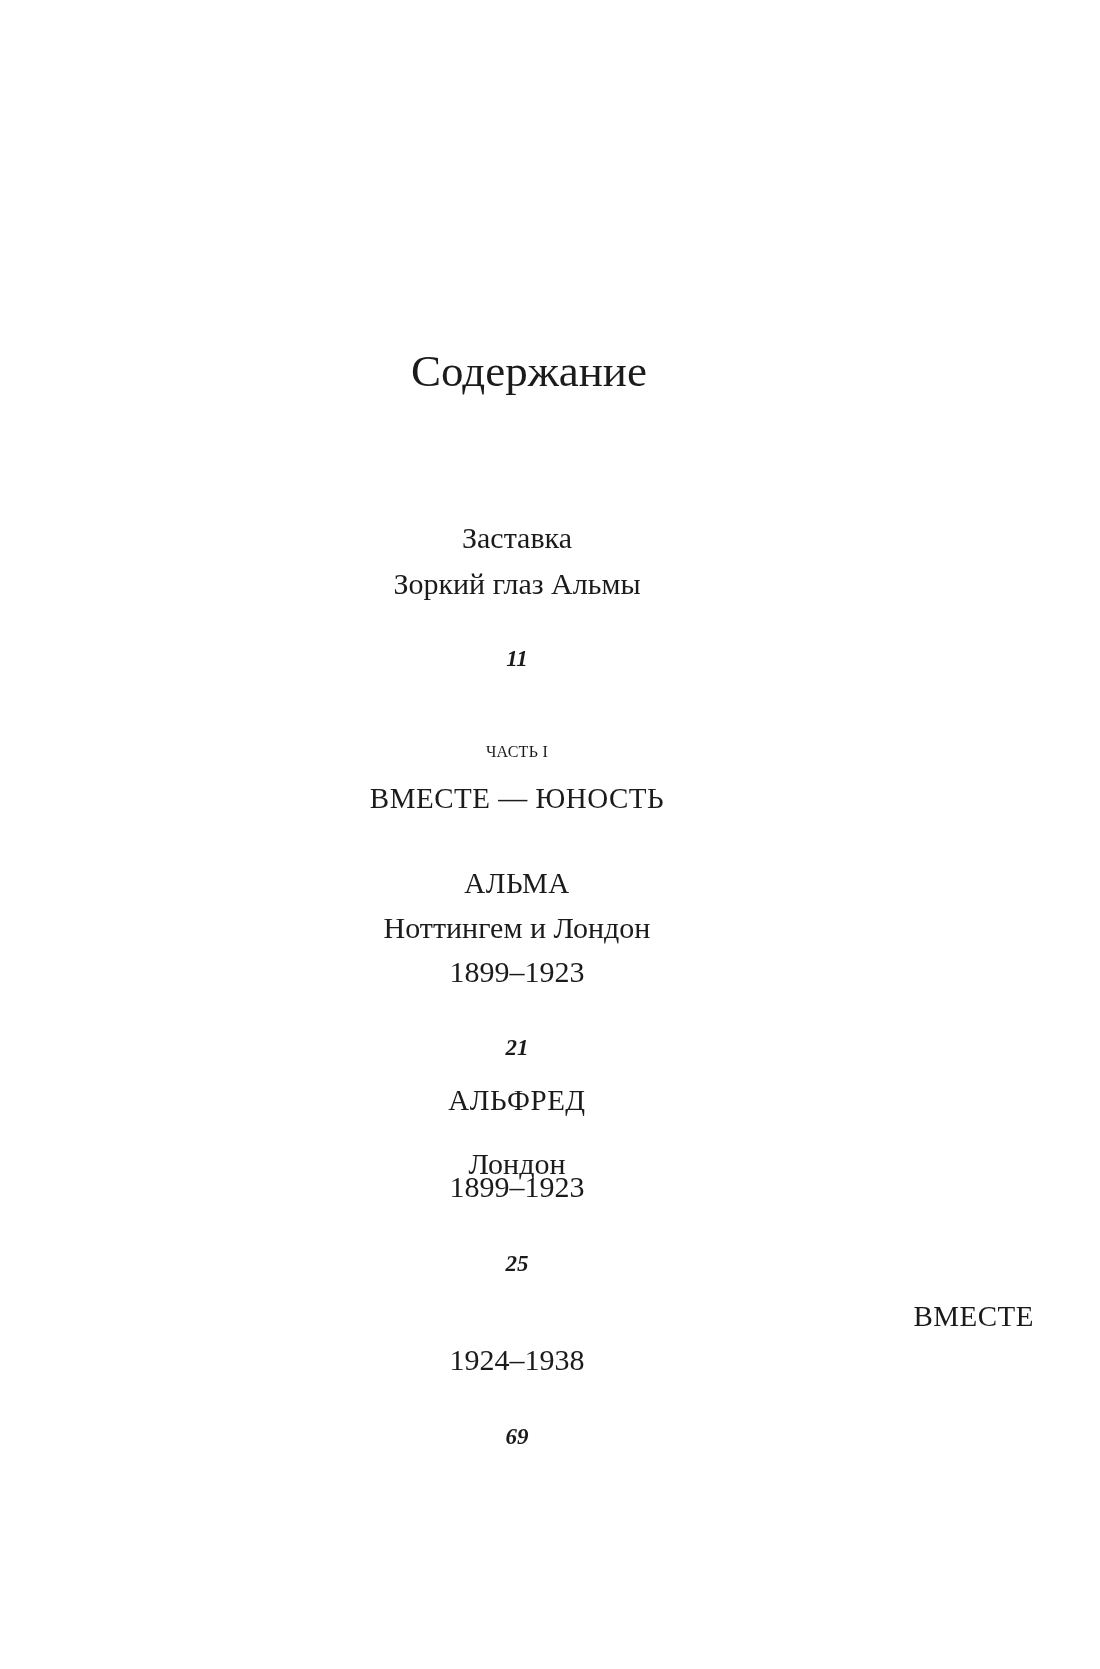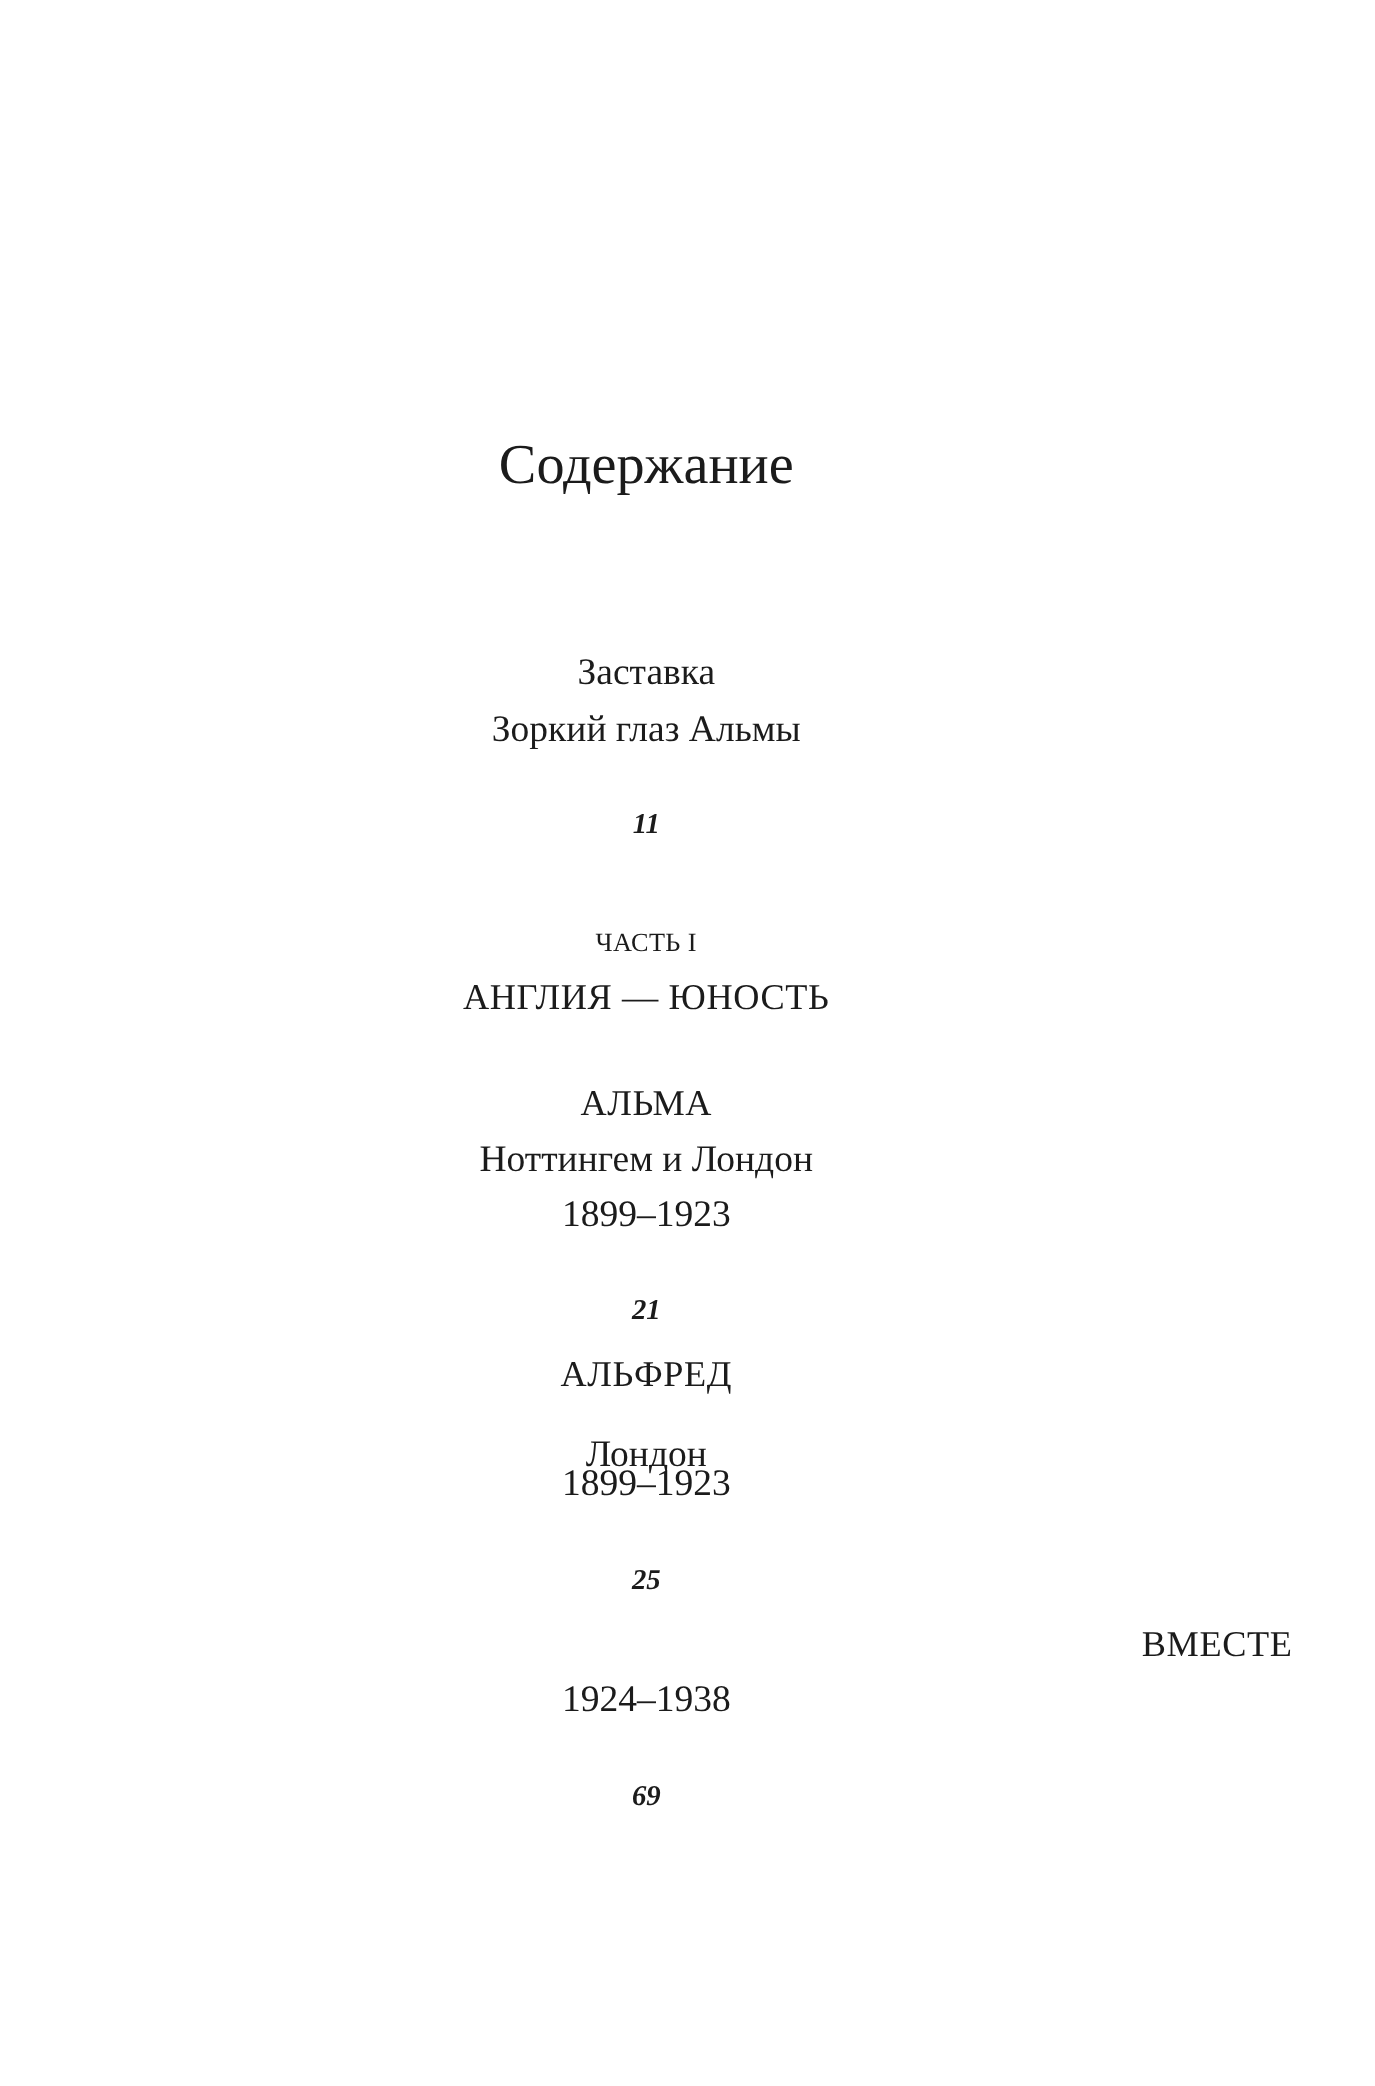--- a/index.html
+++ b/index.html
@@ -1,39 +1,39 @@
 <!DOCTYPE html>
 <html><head>
   <meta charset="utf-8">
   <style>
     html, body { margin: 0; padding: 0; background: #ffffff; }
     body { width: 1100px; height: 1669px; position: relative; overflow: hidden;
       font-family: "Liberation Serif", "DejaVu Serif", serif; color: #1b1b1b; }
     .line { position: absolute; left: 0; width: 1034px; text-align: center; white-space: nowrap; line-height: 1; }
-    .title { font-size: 45px; }
+    .title { font-size: 45px; padding-left: 12px; }
     .entry { font-size: 30px; }
     .caps { font-size: 29px; letter-spacing: 0.5px; }
-    .part { font-size: 21px; letter-spacing: 0.3px; }
+    .part { font-size: 16px; letter-spacing: 0.3px; }
     .page { font-size: 23px; font-style: italic; font-weight: bold; margin-top: 35px; }
   </style>
 </head>
 <body>
 
 <div>
   <div class="line title" style="top:349px;">Содержание</div>
 
   <div>
     <div class="line entry" style="top:523px;">Заставка</div>
     <div class="line entry" style="top:569px;">Зоркий глаз Альмы</div>
     <div class="line page" style="top:612px;">11</div>
   </div>
 
   <div>
     <div class="line part" style="top:744px;">ЧАСТЬ I</div>
-    <div class="line caps" style="top:784px;">АНГЛИЯ — ЮНОСТЬ</div>
+    <div class="line caps" style="top:784px;">ВМЕСТЕ — ЮНОСТЬ</div>
   </div>
 
   <div>
     <div class="line caps" style="top:869px;">АЛЬМА</div>
     <div class="line entry" style="top:913px;">Ноттингем и Лондон</div>
     <div class="line entry" style="top:957px;">1899–1923</div>
     <div class="line page" style="top:1001px;">21</div>
   </div>
 
   <div>

